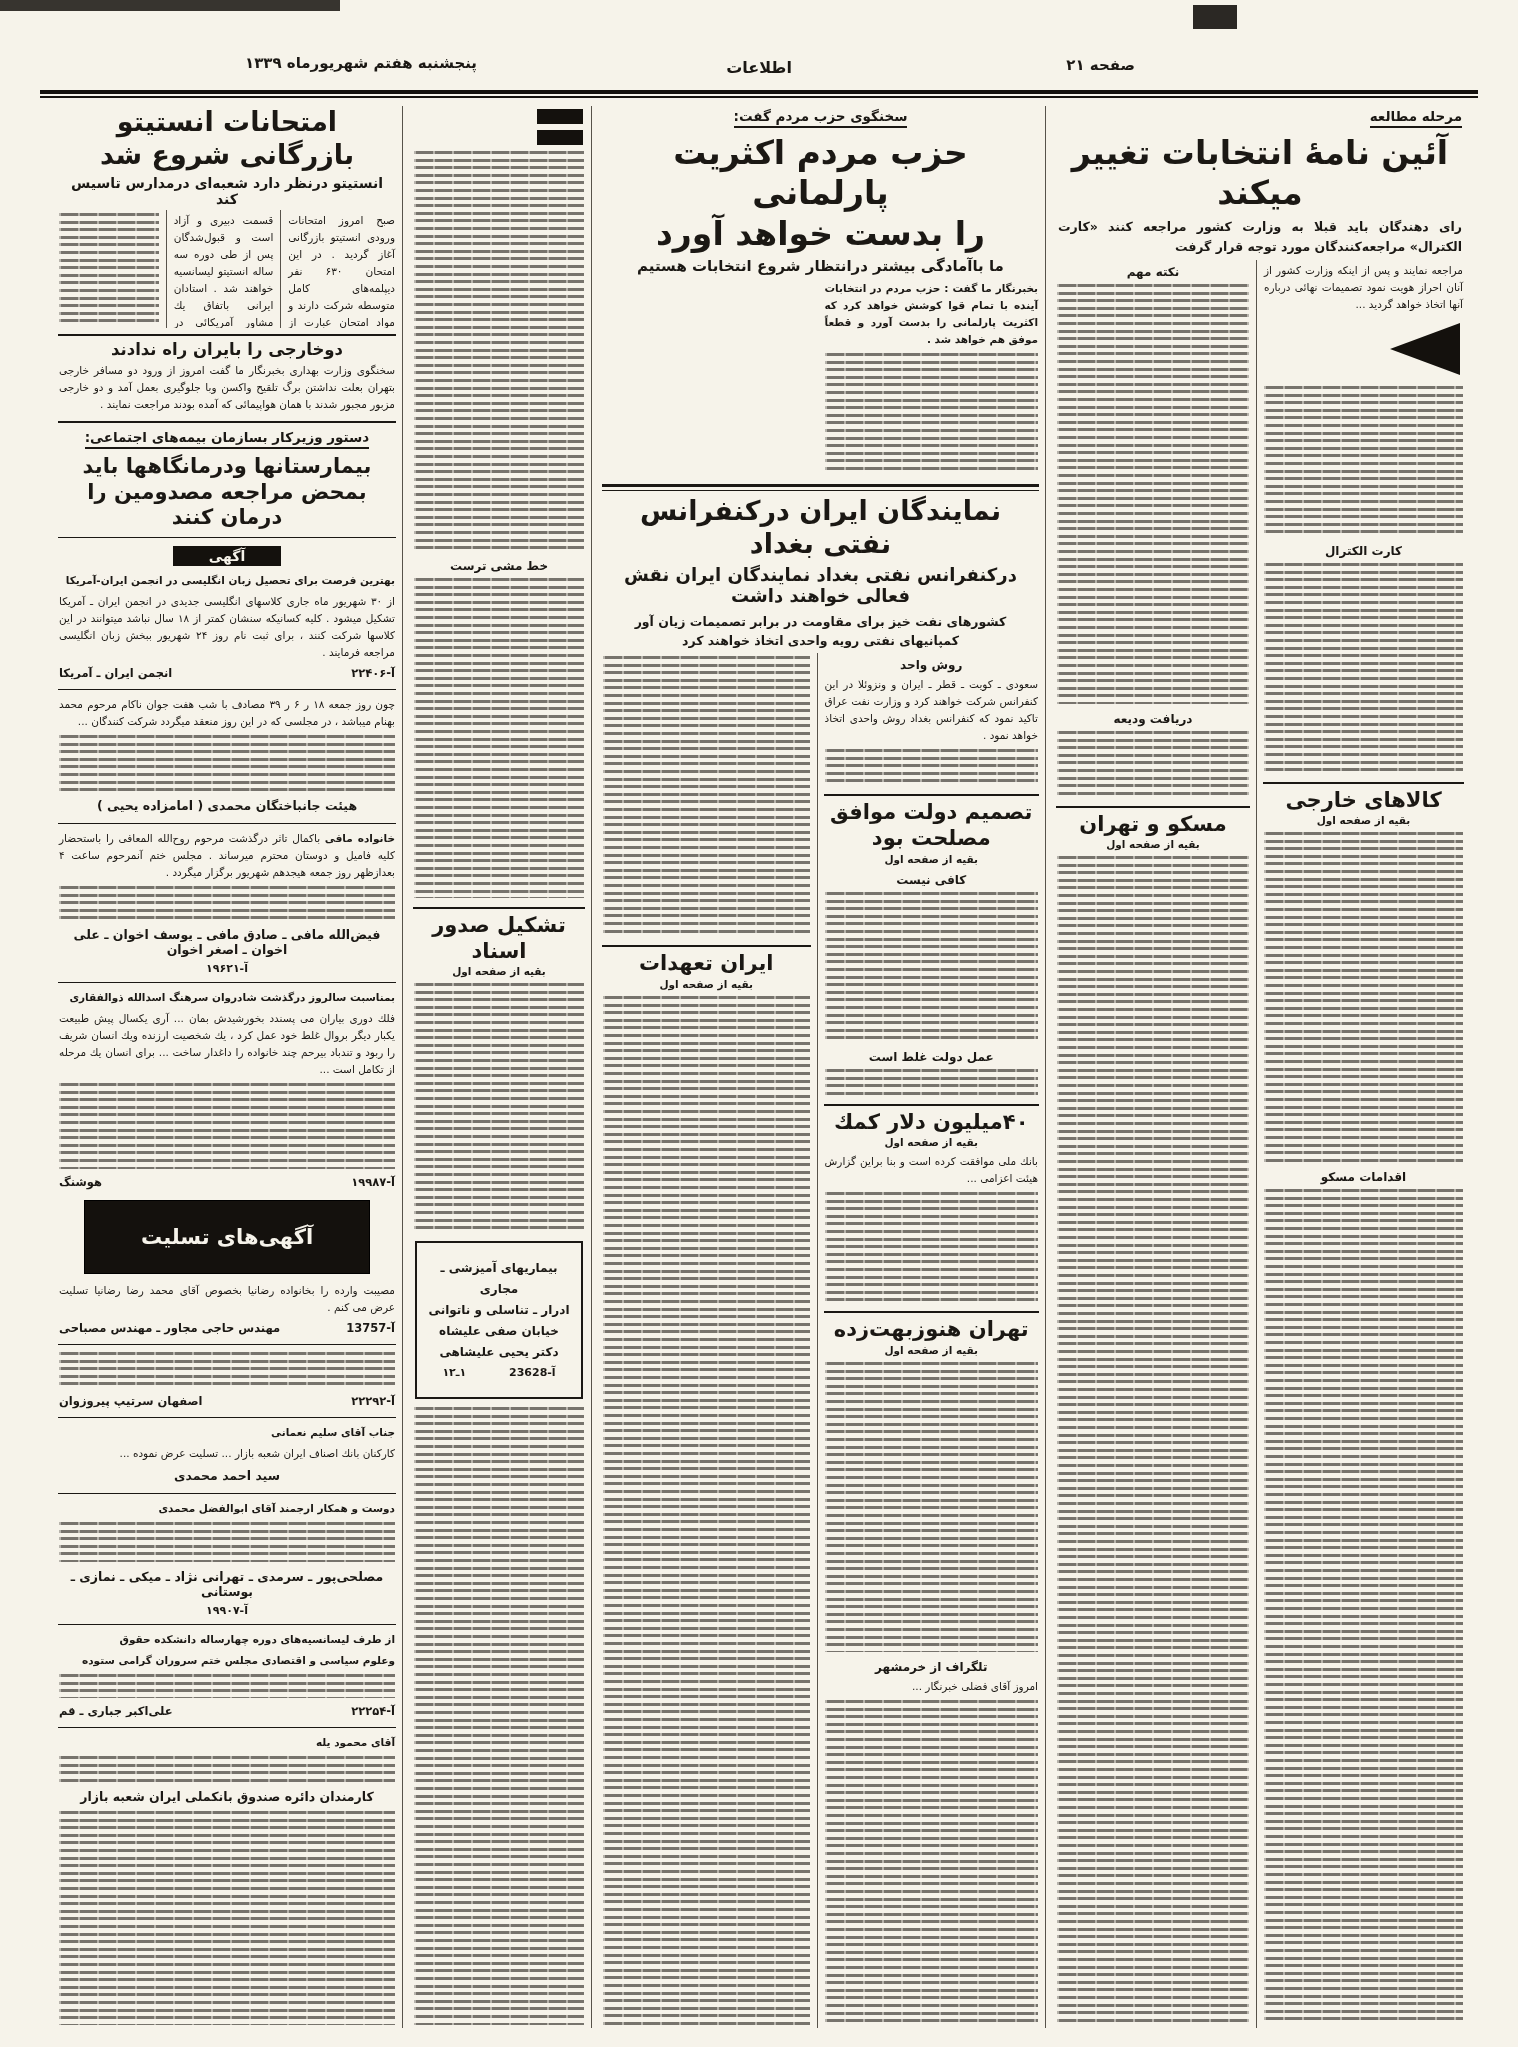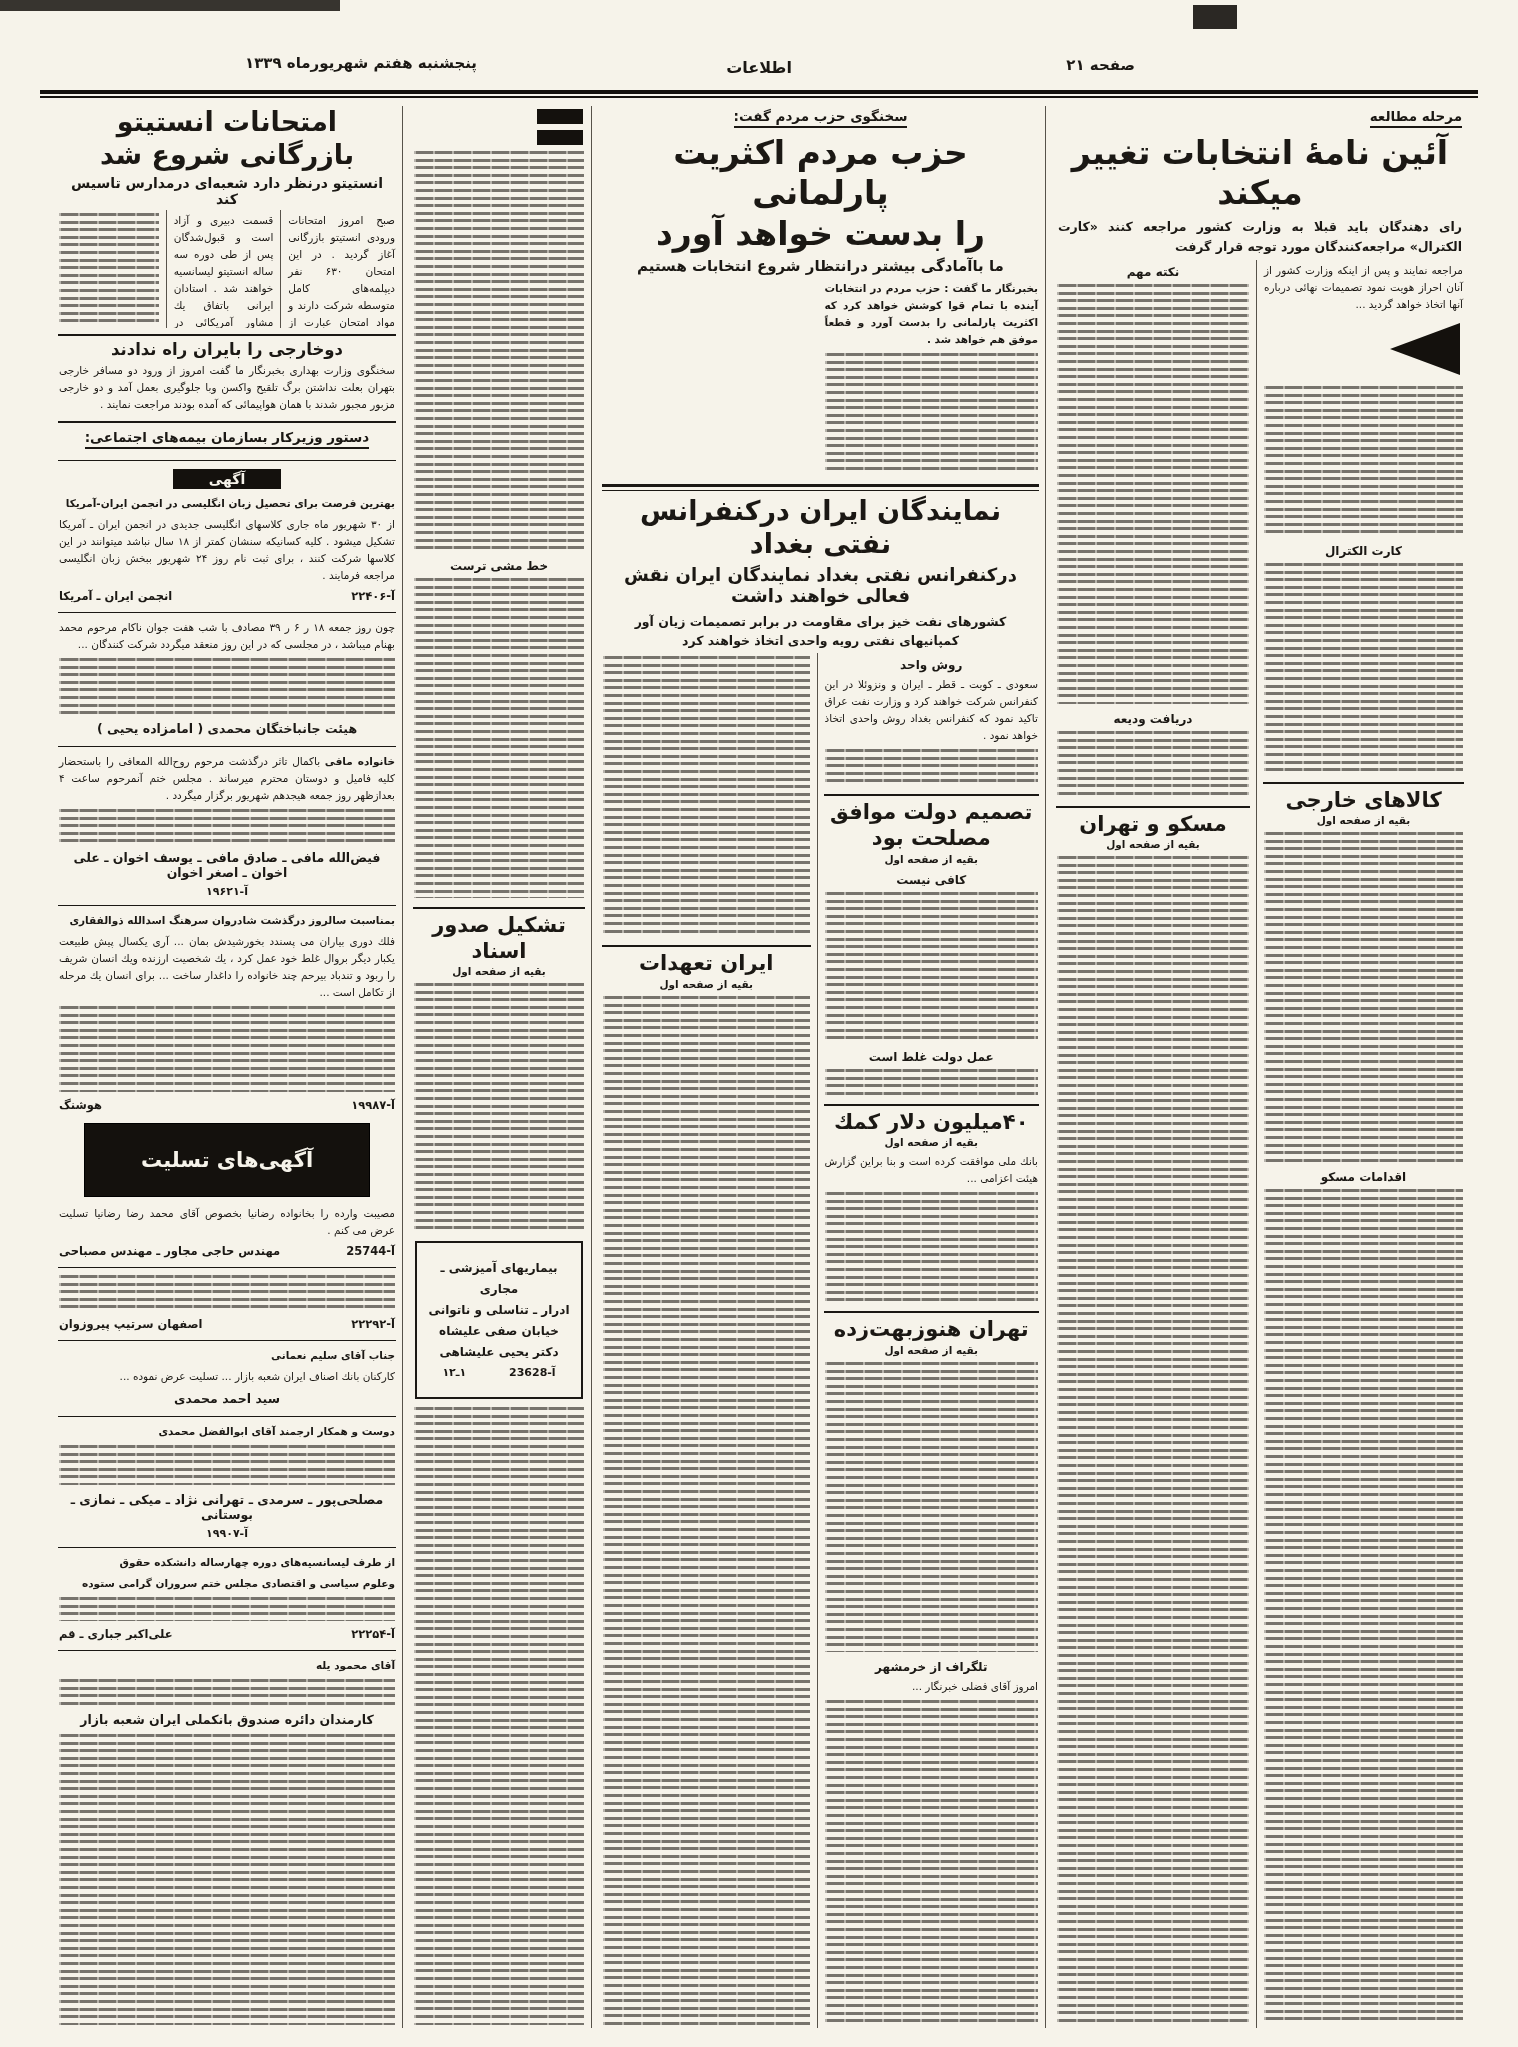--- a/index.html
+++ b/index.html
@@ -180,20 +180,21 @@
         </div>
         <div class="col">
           <div class="fill grow"></div>
         </div>
       </div>
       <div class="hr"></div>
       <div class="h1 s16">دوخارجی را بایران راه ندادند</div>
       <p class="excerpt">سخنگوی وزارت بهداری بخبرنگار ما گفت امروز از ورود دو مسافر خارجی بتهران بعلت نداشتن برگ تلقیح واکسن وبا جلوگیری بعمل آمد و دو خارجی مزبور مجبور شدند با همان هواپیمائی که آمده بودند مراجعت نمایند .</p>
       <div class="hr"></div>
       <span class="kicker" style="align-self:center">دستور وزیرکار بسازمان بیمه‌های اجتماعی:</span>
+      <div class="h1 s21">بیمارستانها ودرمانگاهها باید بمحض مراجعه مصدومین را درمان کنند</div>
       <div class="hr-thin"></div>
 
       <span class="adchip">آگهی</span>
       <div class="excerpt b">بهترین فرصت برای تحصیل زبان انگلیسی در انجمن ایران-آمریکا</div>
       <p class="excerpt">از ۳۰ شهریور ماه جاری کلاسهای انگلیسی جدیدی در انجمن ایران ـ آمریکا تشکیل میشود . کلیه کسانیکه سنشان کمتر از ۱۸ سال نباشد میتوانند در این کلاسها شرکت کنند ، برای ثبت نام روز ۲۴ شهریور ببخش زبان انگلیسی مراجعه فرمایند .</p>
       <div class="sig-row">
         <span>آ-۲۲۴۰۶</span>
         <span>انجمن ایران ـ آمریکا</span>
       </div>
       <div class="hr-thin"></div>
@@ -214,21 +215,21 @@
       <div class="fill" style="height:86px"></div>
       <div class="sig-row">
         <span>آ-۱۹۹۸۷</span>
         <span>هوشنگ</span>
       </div>
 
       <div class="banner">آگهی‌های تسلیت</div>
 
       <p class="excerpt">مصیبت وارده را بخانواده رضانیا بخصوص آقای محمد رضا رضانیا تسلیت عرض می کنم .</p>
       <div class="sig-row">
-        <span>آ-25744</span>
+        <span>آ-13757</span>
         <span>مهندس حاجی مجاور ـ مهندس مصباحی</span>
       </div>
       <div class="hr-thin"></div>
 
       <div class="fill" style="height:36px"></div>
       <div class="sig-row">
         <span>آ-۲۲۲۹۲</span>
         <span>اصفهان سرتیپ پیروزوان</span>
       </div>
       <div class="hr-thin"></div>

